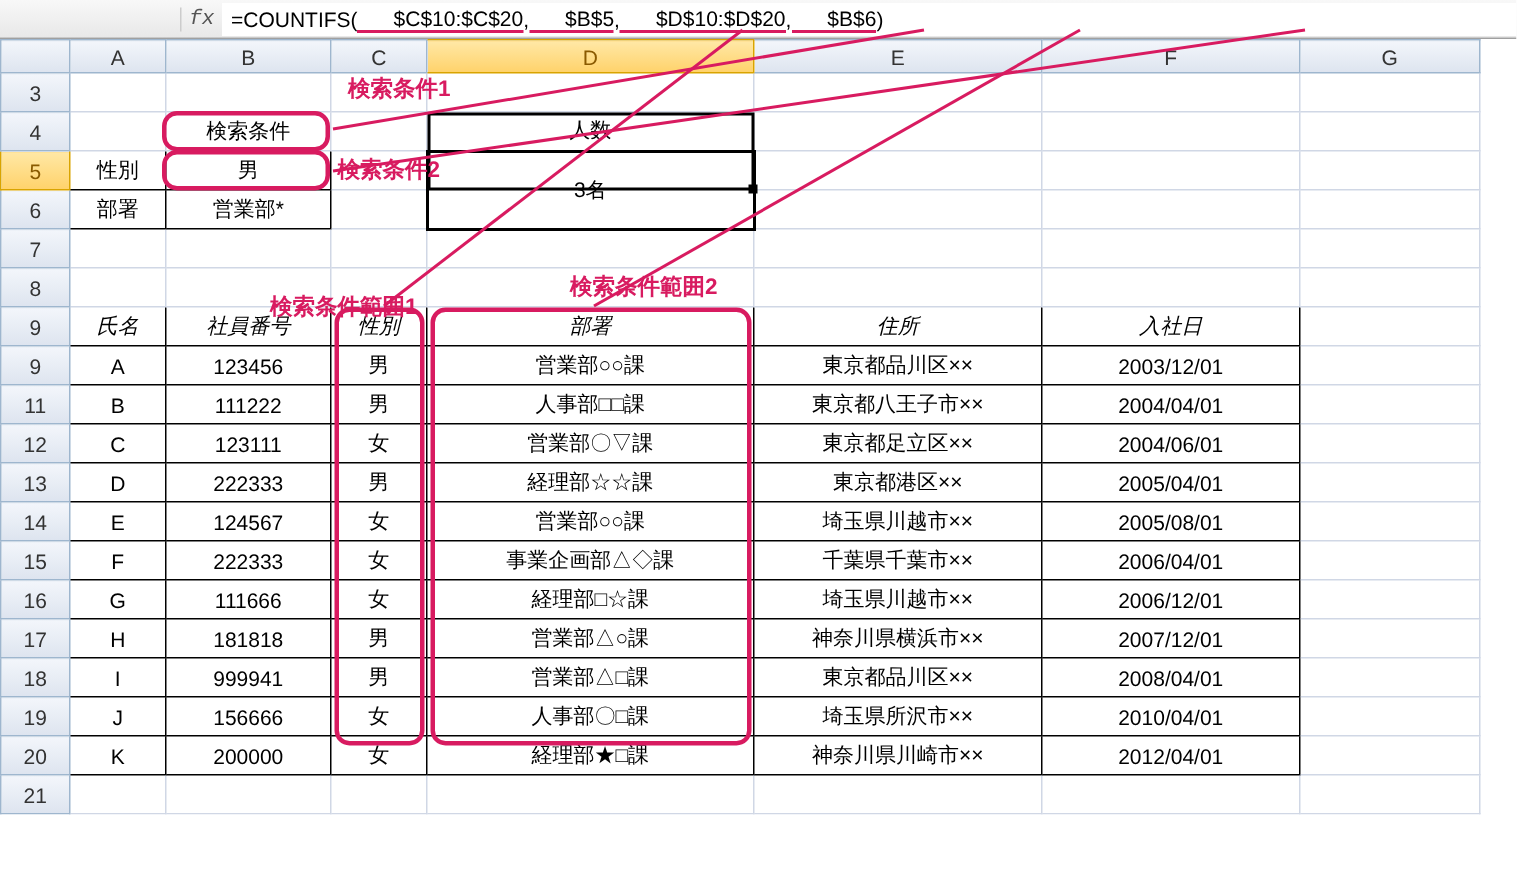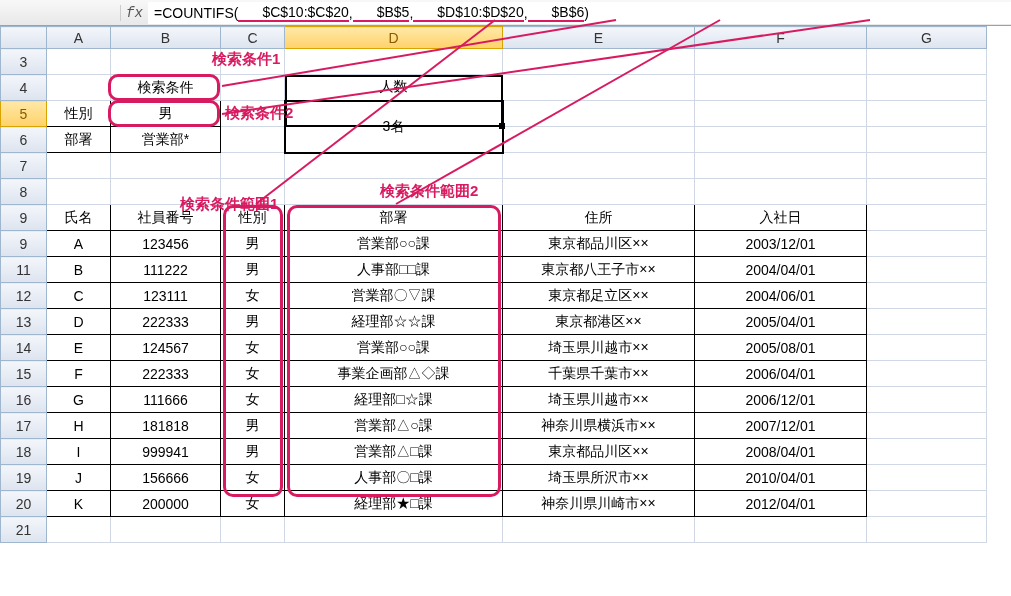--- a/index.html
+++ b/index.html
@@ -101,20 +101,21 @@
   .col-D { width: 218px; }
   .col-E { width: 192px; }
   .col-F { width: 172px; }
   .col-G { width: 120px; }
 
   td.left { text-align: left; }
   td.pink { background: #f5c6c6; }
   td.header-green {
     background: #eceee0;
     border: 1px solid #000 !important;
+    font-style: italic;
   }
   td.data-b { border: 1px solid #000 !important; }
   td.thick-outline { border: 2px solid #000 !important; }
 
   
   .anno-box {
     position: absolute;
     border: 3px solid #d81b60;
     border-radius: 10px;
     pointer-events: none;
@@ -391,21 +392,21 @@
       </tbody>
   </table>
 
   <div class="selection" style="left:285px; top:49px; width:218px; height:52px;"></div>
 
   <div class="anno-box" style="left:108px; top:48px; width:112px; height:27px;"></div>
   <div class="anno-box" style="left:108px; top:74px; width:112px; height:27px;"></div>
   <div class="anno-box" style="left:223px; top:179px; width:60px; height:292px;"></div>
   <div class="anno-box" style="left:287px; top:179px; width:214px; height:292px;"></div>
 
-  <div class="anno-label" style="left:212px; top:24px;">検索条件1</div>
+  <div class="anno-label" style="left:232px; top:24px;">検索条件1</div>
   <div class="anno-label" style="left:225px; top:78px;">検索条件2</div>
   <div class="anno-label" style="left:180px; top:169px;">検索条件範囲1</div>
   <div class="anno-label" style="left:380px; top:156px;">検索条件範囲2</div>
 </div>
 
 <svg class="lines">
 
   <line x1="495" y1="20" x2="256" y2="204"></line>
   <line x1="616" y1="20" x2="222" y2="86"></line>
   <line x1="720" y1="20" x2="396" y2="204"></line>

